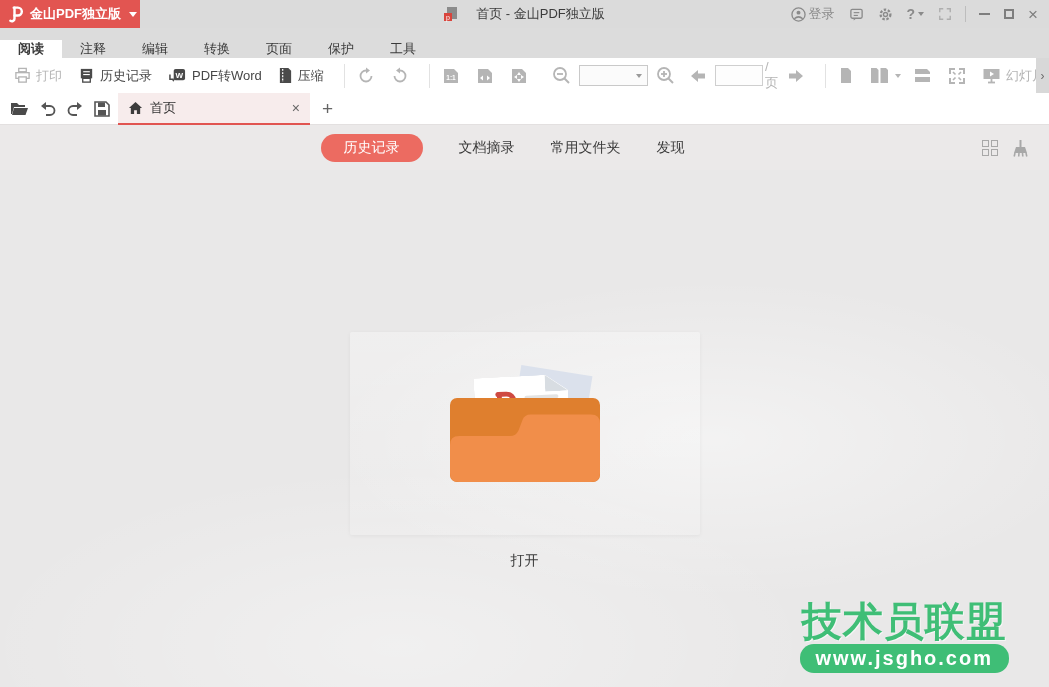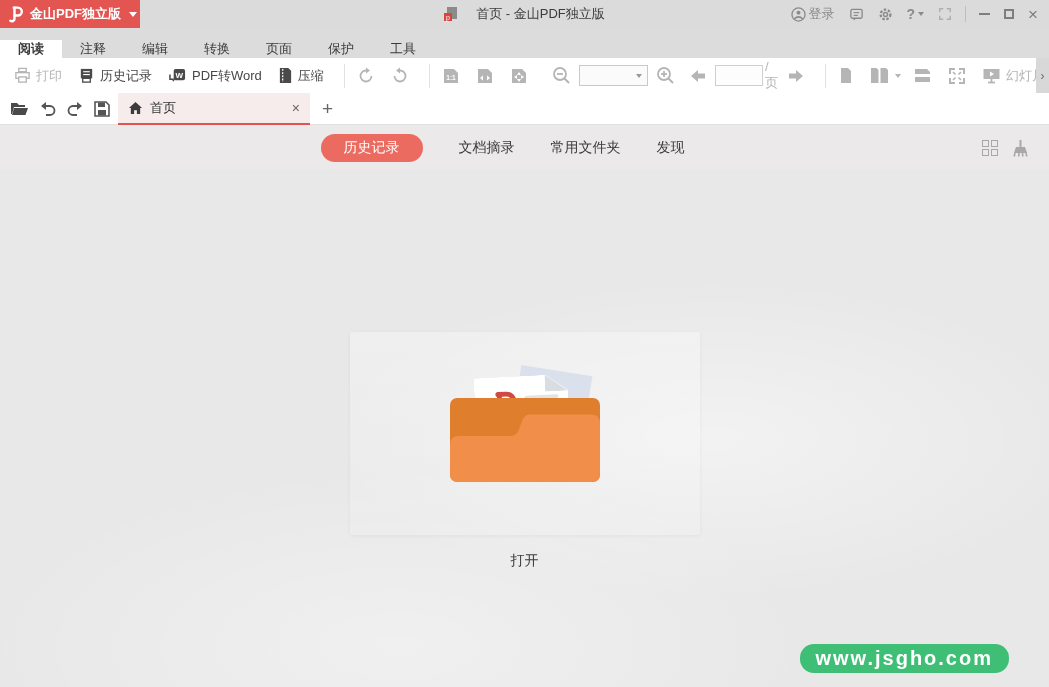--- a/index.html
+++ b/index.html
@@ -489,17 +489,18 @@
       </div>
       <div class="folder-back"></div>
       <svg class="folder-front" viewBox="0 0 150 72">
         <path d="M9 26 H60 Q66 26 68.5 20.5 L72.5 10 Q74.5 4.5 80.5 4.5 H141 Q150 4.5 150 13.5 V63 Q150 72 141 72 H9 Q0 72 0 63 V35 Q0 26 9 26 Z" fill="#f18e4a"></path>
       </svg>
     </div>
 
     <div class="open-label">打开</div>
 
     <div class="watermark">
+      <div class="wm-title">技术员联盟</div>
       <div class="wm-url">www.jsgho.com</div>
     </div>
   </div>
 
 </div>
 
 </body></html>

